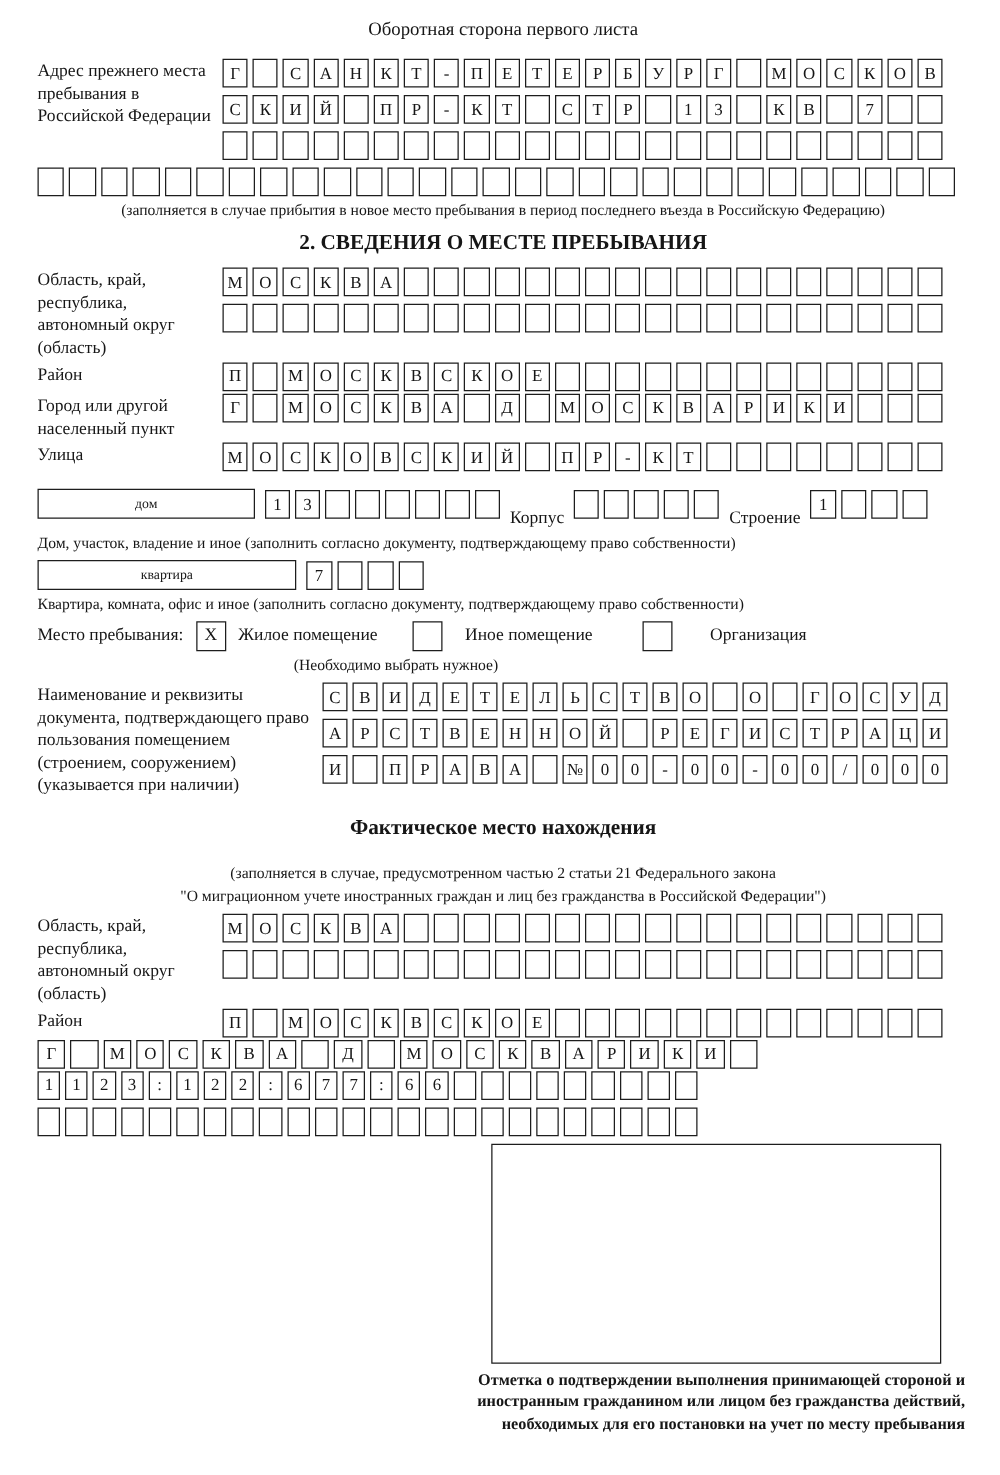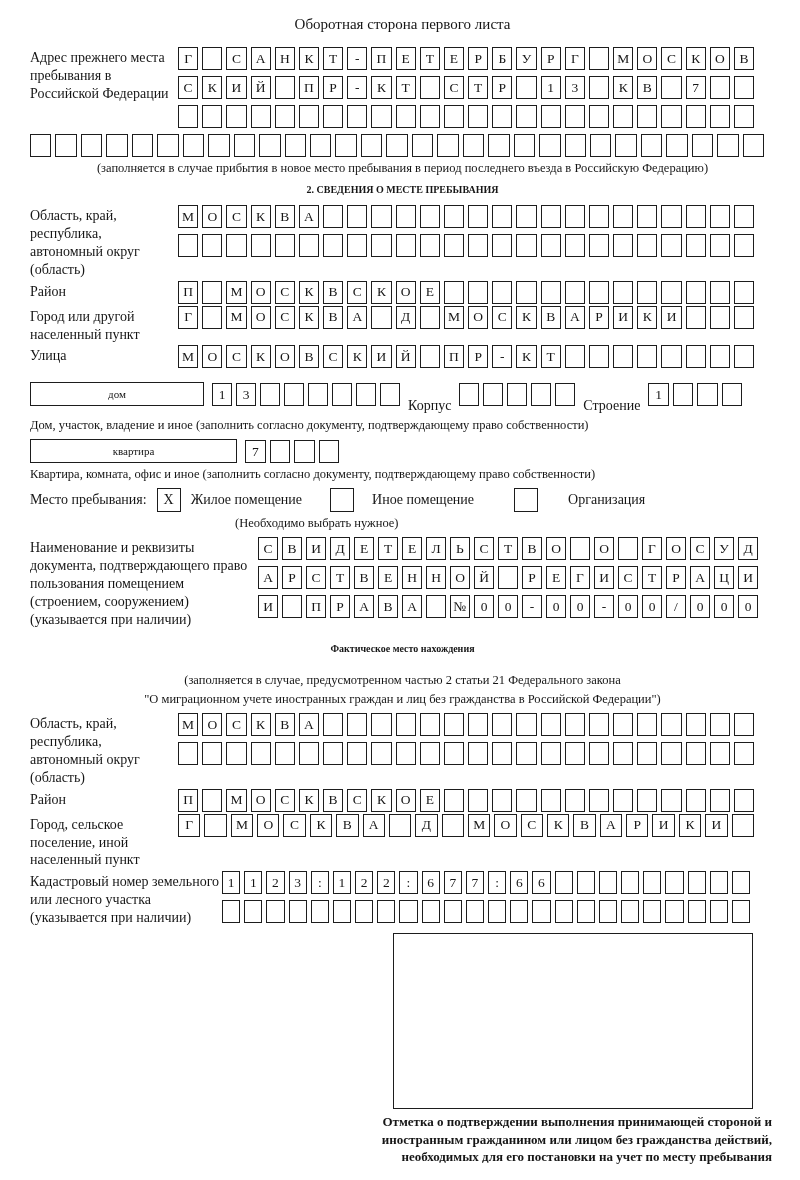--- a/index.html
+++ b/index.html
@@ -18,21 +18,21 @@
   .cellrow{ display:flex; gap:4px; }
   .w24{ width:576px; }
   .w21{ width:500px; }
   .wfull{ width:734px; }
   .cell{
     flex:1 1 0; height:21px; border:1.5px solid #1d1d1d;
     display:flex; align-items:center; justify-content:center;
     font-size:13.5px; line-height:1; background:#fff; min-width:0;
   }
   .caption{ font-size:12.5px; text-align:center; margin:4px 0 6px 0; }
-  .sect-title{ font-size:10px; font-weight:bold; text-align:center; margin:8px 0 10px 0; }
+  .sect-title{ font-size:17px; font-weight:bold; text-align:center; margin:8px 0 10px 0; }
   .namebox{
     border:1.5px solid #1d1d1d; height:22px; display:flex; align-items:center;
     justify-content:center; font-size:11px; background:#fff;
   }
   .domrow{ display:flex; align-items:center; gap:8px; margin:6px 0 2px 0; }
   .inl-lbl{ font-size:14px; white-space:nowrap;margin-top:24px; }
   .chkrow{ display:flex; align-items:center; margin:6px 0 0 0; font-size:14px; }
   .chk{ width:22px; height:22px; border:1.5px solid #1d1d1d; display:flex;
         align-items:center; justify-content:center; font-size:14px; }
   .stamp-wrap{ margin-top:6px; }
@@ -519,21 +519,20 @@
       <span class="cell"></span>
       <span class="cell"></span>
       <span class="cell"></span>
       <span class="cell"></span>
       <span class="cell"></span>
       <span class="cell"></span>
       <span class="cell"></span>
     </div>
 </div>
 <div class="frow">
-  <div class="lbl">Город, сельское поселение, иной населенный пункт</div>
   <div class="cellrow w24">
       <span class="cell">Г</span>
       <span class="cell"></span>
       <span class="cell">М</span>
       <span class="cell">О</span>
       <span class="cell">С</span>
       <span class="cell">К</span>
       <span class="cell">В</span>
       <span class="cell">А</span>
       <span class="cell"></span>
@@ -546,21 +545,20 @@
       <span class="cell">В</span>
       <span class="cell">А</span>
       <span class="cell">Р</span>
       <span class="cell">И</span>
       <span class="cell">К</span>
       <span class="cell">И</span>
       <span class="cell"></span>
     </div>
 </div>
 <div class="frow">
-  <div class="lbl kad">Кадастровый номер земельного или лесного участка (указывается при наличии)</div>
   <div class="cellcol">
     <div class="cellrow" style="width:528px">
         <span class="cell">1</span>
         <span class="cell">1</span>
         <span class="cell">2</span>
         <span class="cell">3</span>
         <span class="cell">:</span>
         <span class="cell">1</span>
         <span class="cell">2</span>
         <span class="cell">2</span>

